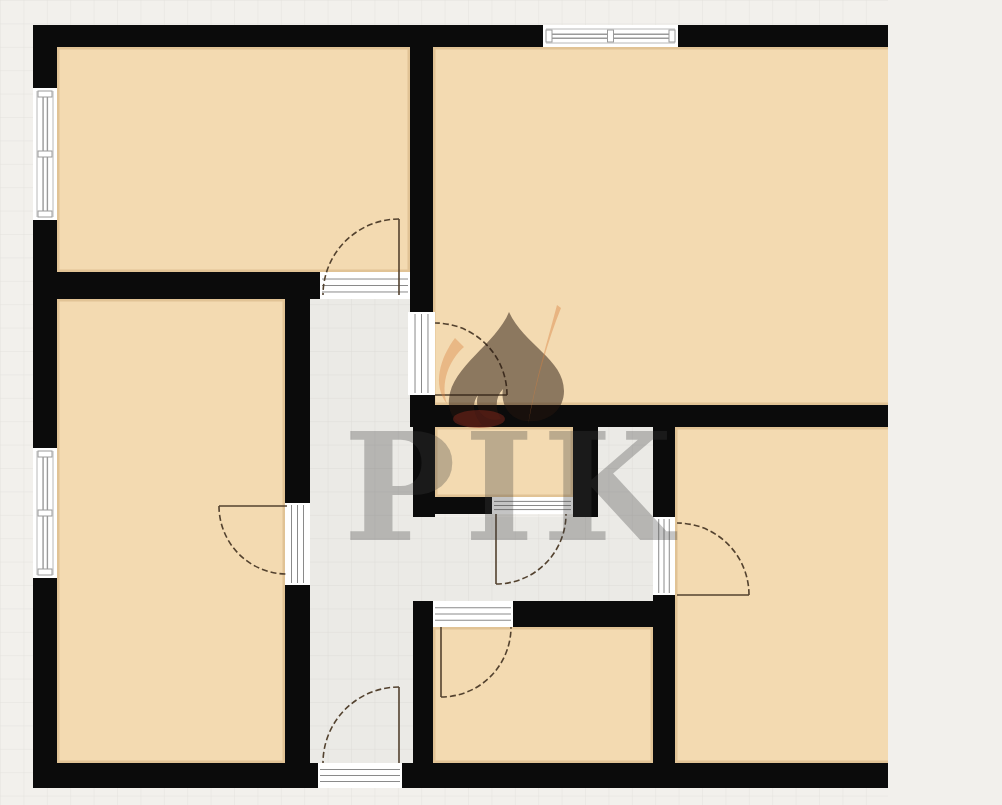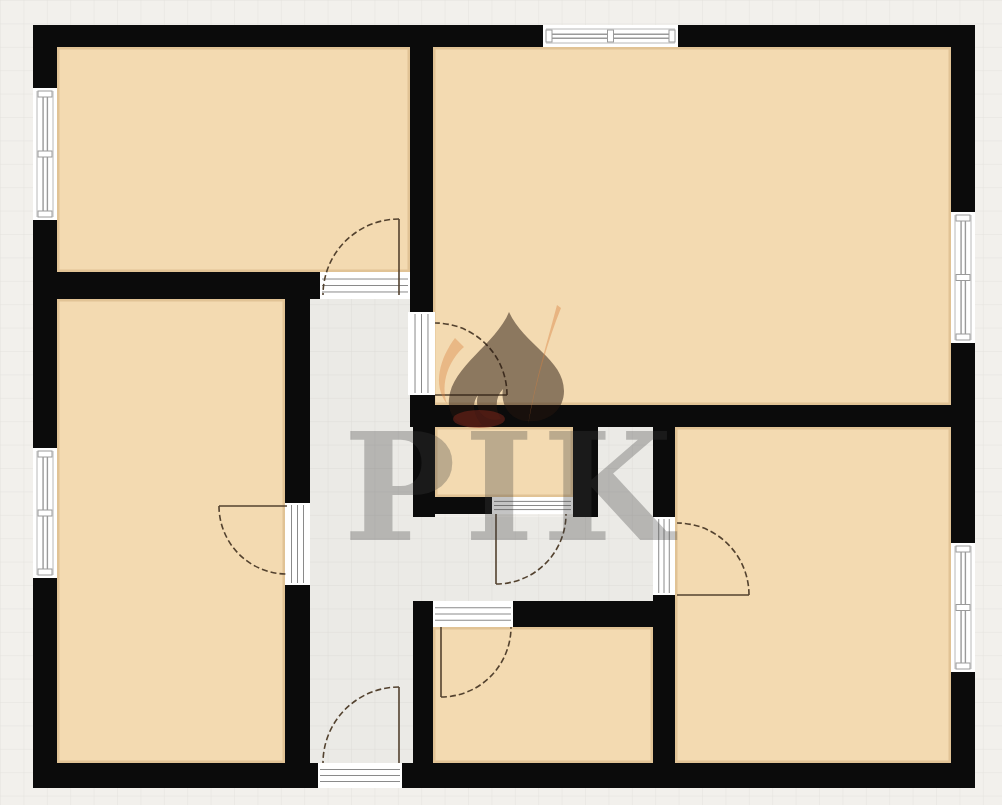--- a/index.html
+++ b/index.html
@@ -1,18 +1,18 @@
 <!DOCTYPE html>
 <html><head>
 <meta charset="utf-8">
 <style>
   html,body{margin:0;padding:0;background:#f2f0ec;}
   .canvas{
     position:relative;
-    width:1002px;height:805px;
+    width:888px;height:805px;
     overflow:hidden;
     background:#bef264;
     font-family:"Liberation Sans",sans-serif;
   }
   .canvas svg{display:block;position:absolute;left:0;top:0;}
   .wm-text{
     font-family:"DejaVu Serif",serif;
     font-weight:bold;
   }
 </style>

